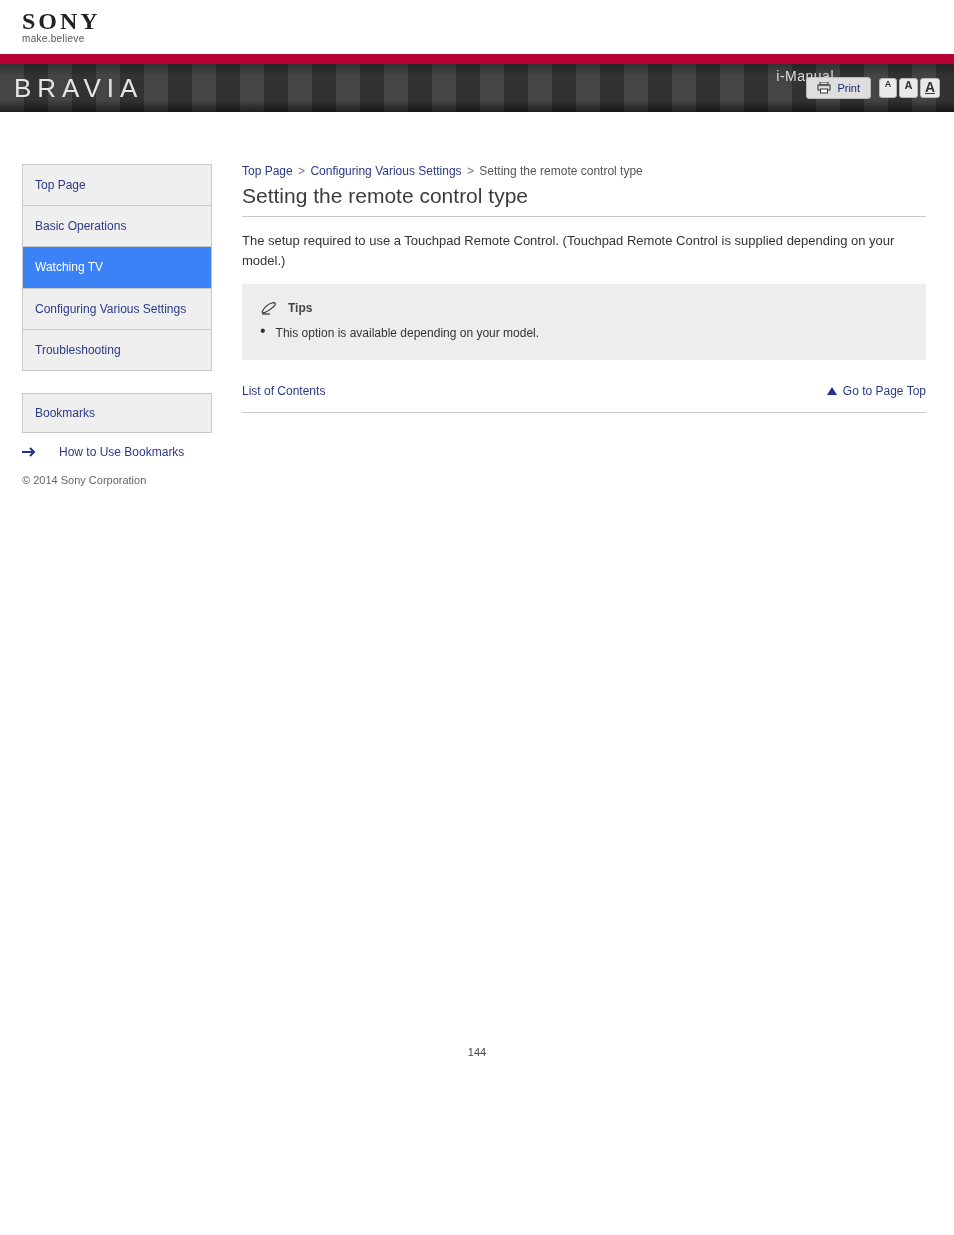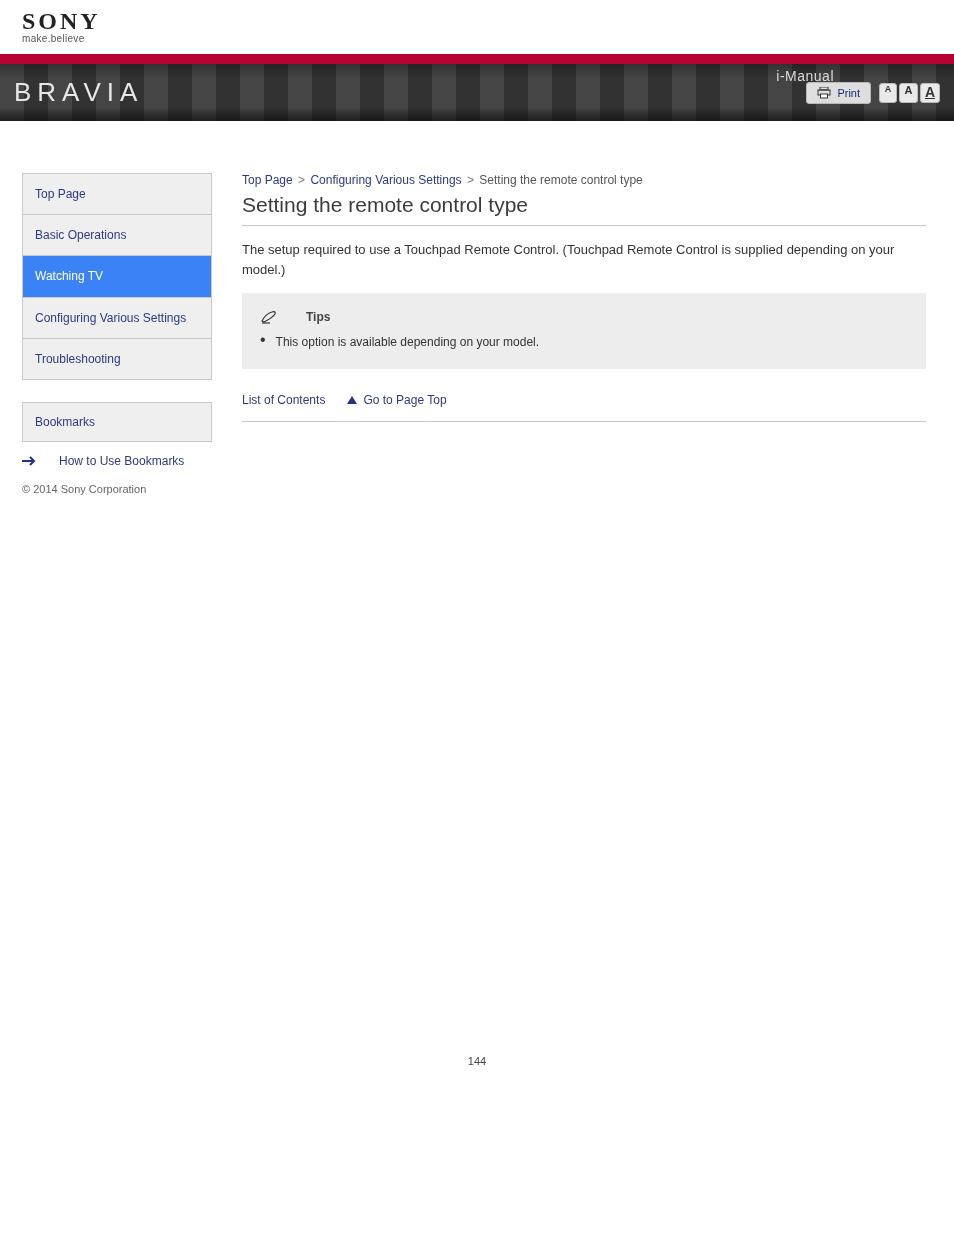--- a/index.html
+++ b/index.html
@@ -6,21 +6,21 @@
   body { font-family: Arial, Helvetica, sans-serif; font-size: 13px; color: #333; background: #fff; width: 954px; }
   .page { padding: 20px 22px 40px 22px; }
 
   .logo-block { margin: 8px 0 4px 22px; }
   .sony-logo { font-family: "Times New Roman", serif; font-weight: 900; letter-spacing: 3px; font-size: 24px; color: #222; }
   .tagline { font-size: 10px; color: #555; letter-spacing: 0.3px; margin-top: -2px; }
 
   .banner-wrap { margin-top: 10px; }
   .banner-top { height: 10px; background: #b80033; }
   .banner {
-    height: 57px;
+    height: 48px;
     background:
       linear-gradient(to bottom, rgba(0,0,0,0.28) 0%, rgba(0,0,0,0) 25%, rgba(0,0,0,0) 75%, rgba(0,0,0,0.55) 100%),
       repeating-linear-gradient(to right, #454545 0 24px, #323232 24px 48px);
     display: flex; align-items: center; justify-content: space-between;
     padding: 8px 14px;
     position: relative;
   }
   .bravia { color: #e6e6e6; font-size: 26px; letter-spacing: 6px; font-weight: 300; font-family: "Arial Narrow", Arial, sans-serif; }
   .iguide { position: absolute; right: 120px; top: 4px; color: #dcdada; font-size: 14px; letter-spacing: 0.5px; }
   .right-tools { display: flex; align-items: center; gap: 8px; }
@@ -44,27 +44,27 @@
   .arrow-right svg { display: block; }
 
   .main { flex: 1; padding-right: 6px; }
   .breadcrumb { font-size: 12px; color: #555; margin-bottom: 6px; }
   .bc-link { color: #2b3a86; }
   .bc-sep { color: #777; margin: 0 2px; }
   .page-title { font-size: 21px; font-weight: 400; color: #3c3c3c; margin: 2px 0 14px 0; border-bottom: 1px solid #c9c9c9; padding-bottom: 8px; }
   .description { font-size: 13px; color: #333; line-height: 1.5; margin-bottom: 14px; }
 
   .tip-panel { background: #ededed; padding: 16px 18px 18px 18px; }
-  .tip-header { display: flex; align-items: center; gap: 26px; margin-bottom: 8px; }
+  .tip-header { display: flex; align-items: center; gap: 8px; margin-bottom: 8px; }
   .hand-icon svg { display: block; }
   .tip-label { font-size: 12px; color: #444; font-weight: 600; }
   .tip-body { font-size: 12px; color: #333; line-height: 1.5; display: flex; align-items: flex-start; gap: 10px; }
   .bullet-dot { font-size: 16px; line-height: 14px; }
 
-  .footer-links { display: flex; gap: 22px; align-items: center; justify-content: flex-start; margin-top: 24px; color: #2b3a86; font-size: 12px; }
+  .footer-links { display: flex; gap: 22px; align-items: center; justify-content: space-between; margin-top: 24px; color: #2b3a86; font-size: 12px; }
   .footer-link { cursor: pointer; }
   .gtt { display: inline-flex; align-items: center; gap: 6px; }
   .tri-up svg { display: block; }
 
   .thin-rule { height: 1px; background: #c9c9c9; margin-top: 14px; }
   .copyright { font-size: 11px; color: #666; margin-top: 14px; }
 
   .page-num { text-align: center; font-size: 11px; color: #444; margin-top: 560px; }
 </style>
 </head>

